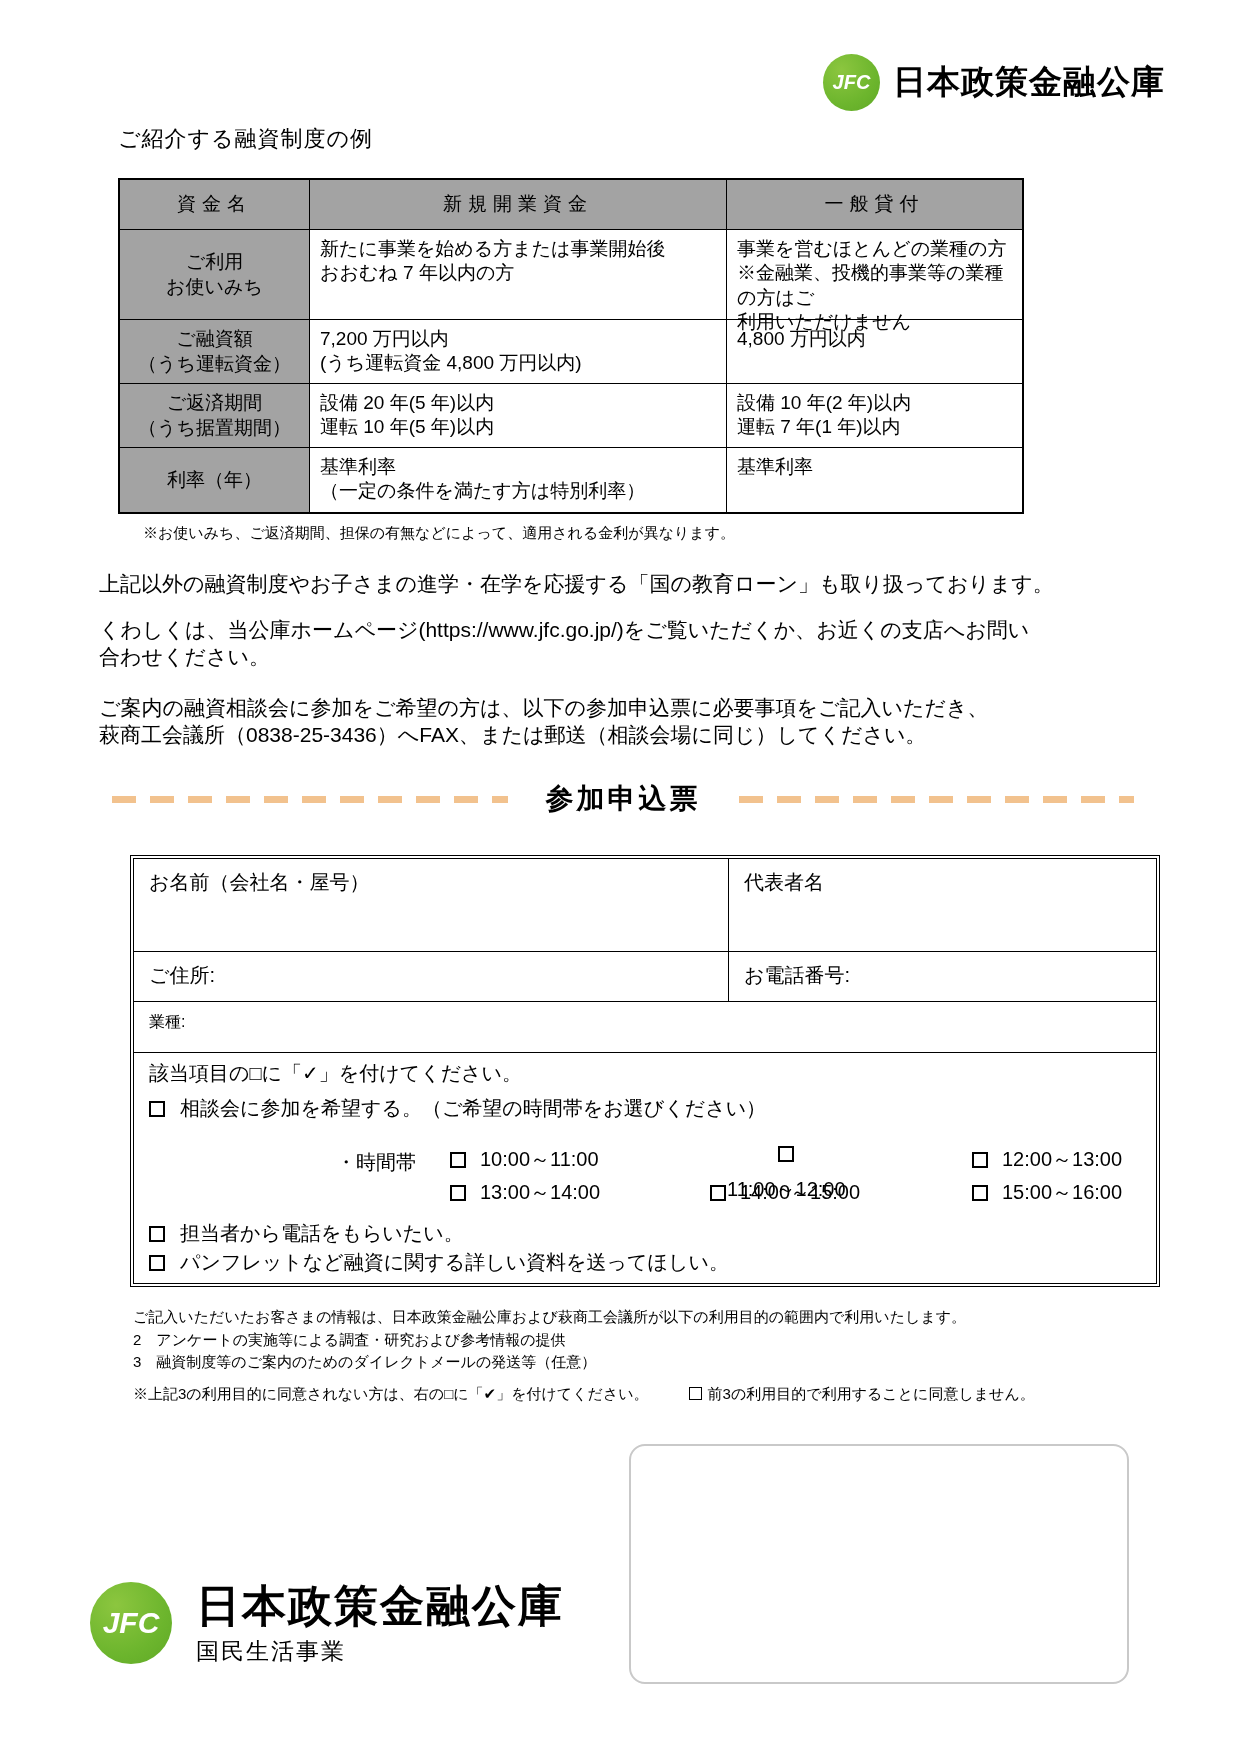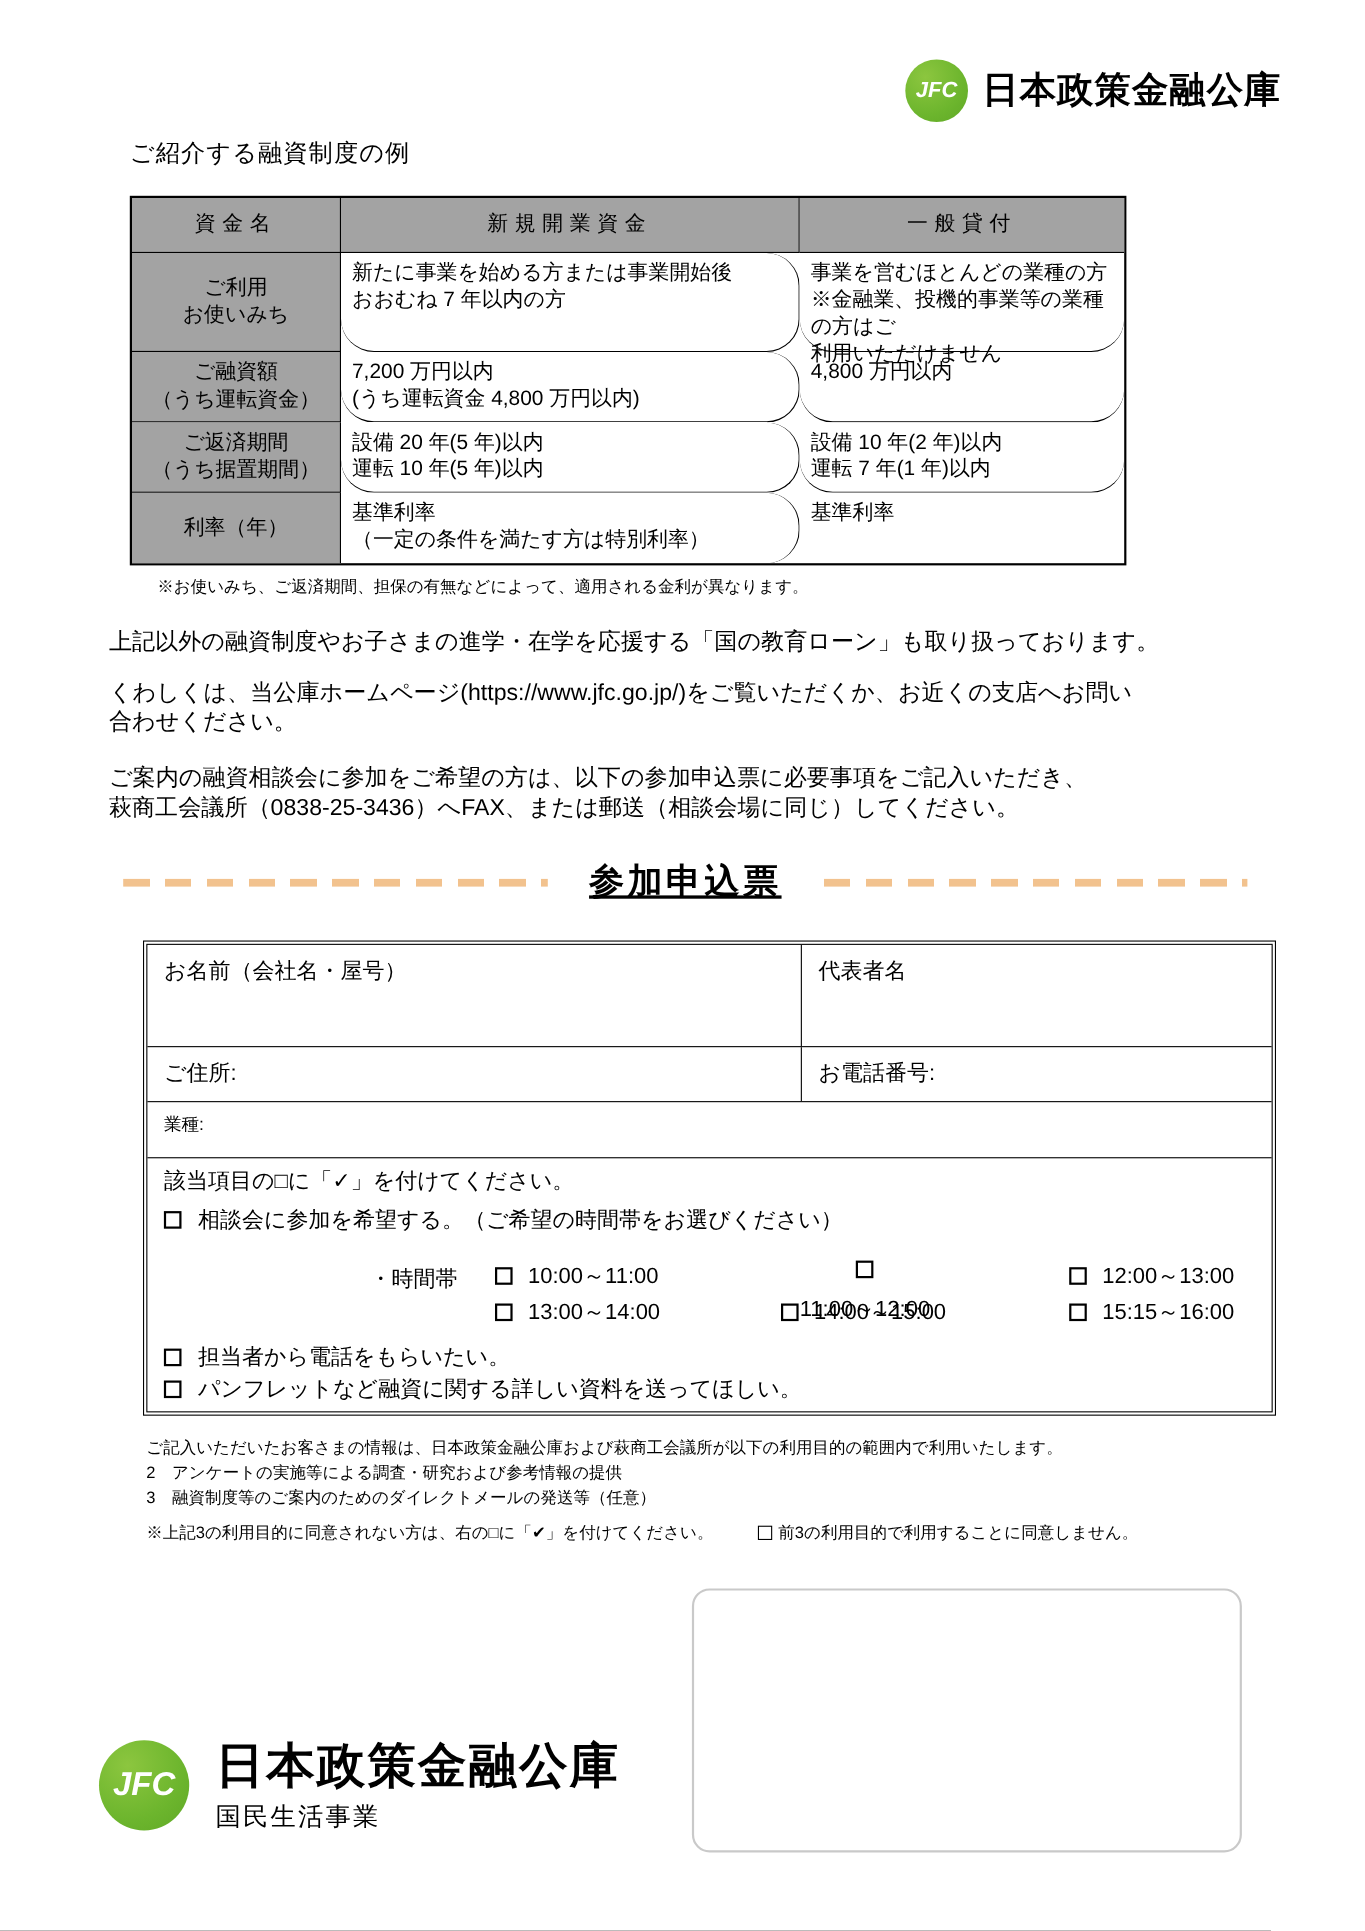--- a/index.html
+++ b/index.html
@@ -32,37 +32,37 @@
     grid-template-rows:50px 90px 64px 64px 64px;
   }
   .lt-cell { border-right:1px solid #000; border-bottom:1px solid #000; font-size:19px; line-height:1.28; }
   .lt-cell.last-col { border-right:none; }
   .lt-cell.last-row { border-bottom:none; }
   .lt-head, .lt-label {
     background:#a3a3a3; display:flex; align-items:center; justify-content:center;
     text-align:center; white-space:pre-line;
   }
   .lt-head { letter-spacing:6px; }
-  .lt-data { padding:7px 10px; white-space:pre-line;border-radius:30px; }
+  .lt-data { padding:7px 10px; white-space:pre-line; }
 
   .table-note { position:absolute; left:143px; top:524px; font-size:15px; }
 
   
   .para { position:absolute; left:99px; width:1048px; font-size:21px; line-height:1.3; white-space:pre-line; }
   .para.p1 { top:570px; }
   .para.p2 { top:616px; }
   .para.p3 { top:694px; }
 
   
   .banner { position:absolute; left:112px; top:780px; width:1022px; display:flex; align-items:center; }
   .banner .dash {
     flex:1; height:7px;
     background:repeating-linear-gradient(90deg,#f2c28e 0 24px,transparent 24px 38px);
   }
-  .banner-title { margin:0 38px; font-size:32px; font-weight:bold; letter-spacing:3px;text-decoration:underline; }
+  .banner-title { margin:0 38px; font-size:28px; font-weight:bold; letter-spacing:3px; }
 
   
   .form-table { position:absolute; left:130px; top:855px; width:1030px; border:4px double #000; background:#fff; }
   .fr { display:grid; grid-template-columns:594px 1fr; border-bottom:1px solid #000; }
   .fr .cell { padding:10px 15px; font-size:20px; }
   .fr .cell + .cell { border-left:1px solid #000; }
   .fr.r1 { height:93px; }
   .fr.r2 { height:50px; }
   .fr-full.r3 { height:51px; border-bottom:1px solid #000; padding:10px 15px; font-size:16px; }
   .fr-full.r4 { position:relative; height:230px; font-size:20px; }
@@ -208,21 +208,21 @@
       <div class="slot s3">
         <span class="chk-box"></span>
         <span>13:00～14:00</span>
       </div>
       <div class="slot s4">
         <span class="chk-box"></span>
         <span>14:00～15:00</span>
       </div>
       <div class="slot s5">
         <span class="chk-box"></span>
-        <span>15:15～16:00</span>
+        <span>15:00～16:00</span>
       </div>
 
       <div class="chk-line chk2">
         <span class="chk-box"></span>
         <span>担当者から電話をもらいたい。</span>
       </div>
       <div class="chk-line chk3">
         <span class="chk-box"></span>
         <span>パンフレットなど融資に関する詳しい資料を送ってほしい。</span>
       </div>

